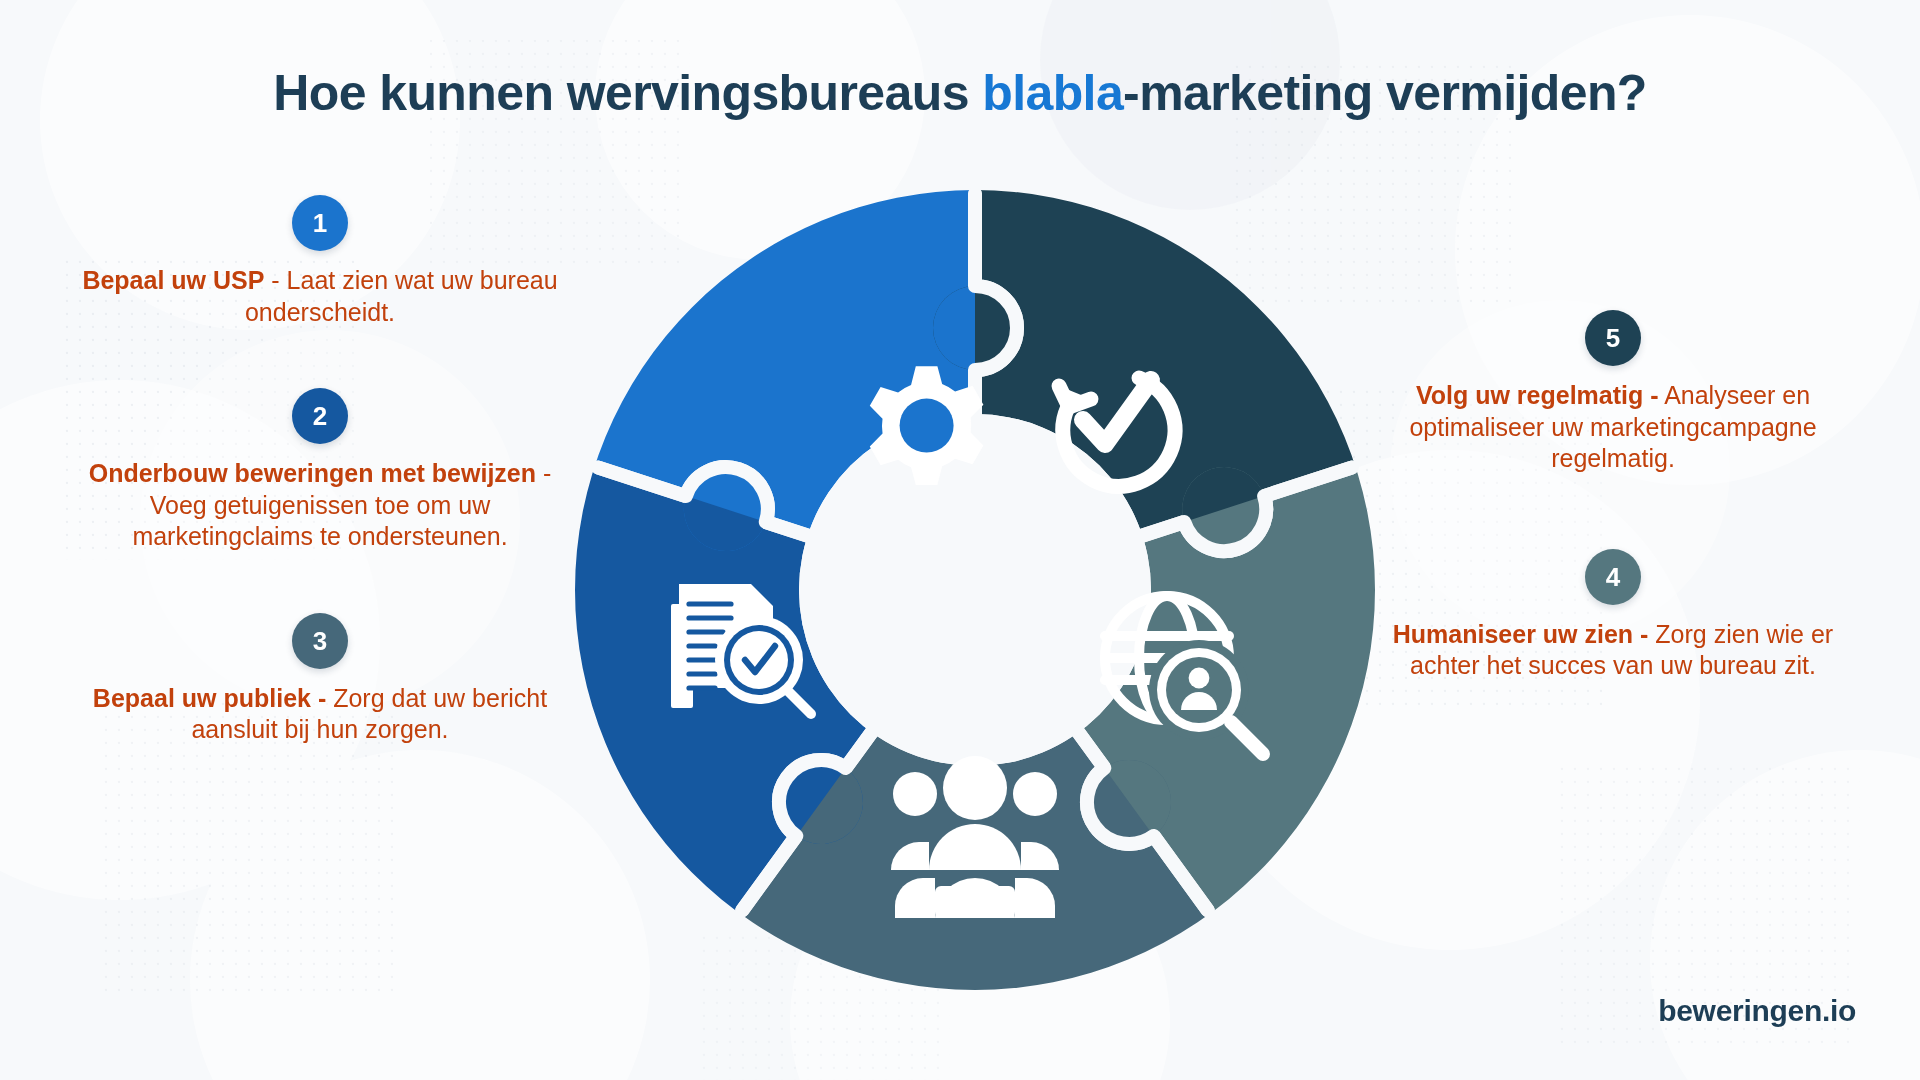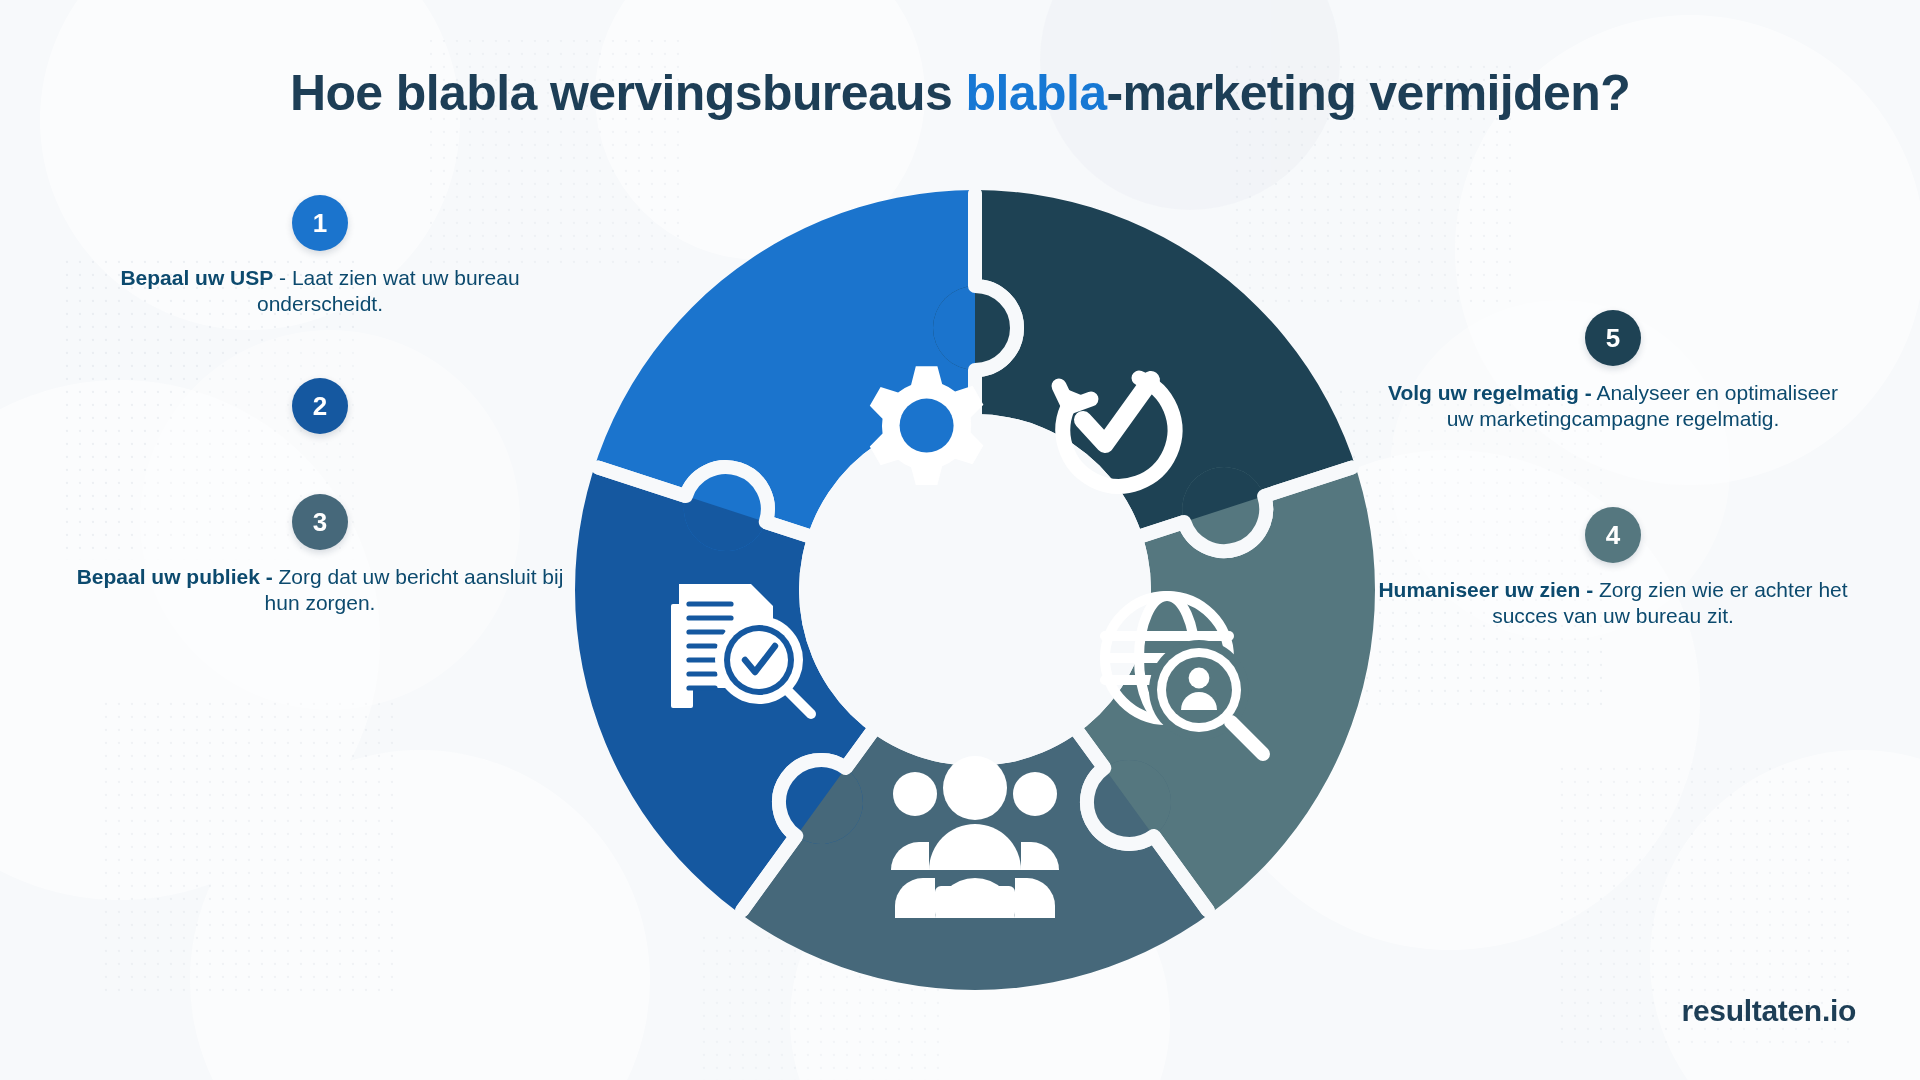--- a/index.html
+++ b/index.html
@@ -60,23 +60,23 @@
     border-radius: 50%;
     margin: 0 auto 14px auto;
     color: #ffffff;
     font-size: 26px;
     font-weight: bold;
     line-height: 56px;
     text-align: center;
     box-shadow: 0 3px 7px rgba(20,40,60,0.16);
   }
   .step-text {
-    font-size: 21px;
+    font-size: 25px;
     line-height: 1.26;
-    color: #0c4a6e;
+    color: #c2410c;
     padding: 0 4px;
   }
   .step-text .lead {
     font-weight: bold;
   }
 
   
   #col-left  .step-block + .step-block { margin-top: 60px; }
   #col-right .step-block + .step-block { margin-top: 74px; }
 
@@ -134,34 +134,37 @@
     <rect x="1550" y="760" width="310" height="290" fill="url(#dots)" opacity="0.35"></rect>
     <rect x="700" y="930" width="250" height="150" fill="url(#dots)" opacity="0.3"></rect>
   </g>
   <g opacity="0.4">
     <circle cx="330" cy="520" r="190" fill="#ffffff"></circle>
     <circle cx="1560" cy="470" r="170" fill="#ffffff"></circle>
   </g>
 </svg>
 
 <h1 id="title">
-  <span>Hoe blabla wervingsbureaus </span><span class="accent">blabla</span><span>-marketing vermijden?</span>
+  <span>Hoe kunnen wervingsbureaus </span><span class="accent">blabla</span><span>-marketing vermijden?</span>
 </h1>
 
 <div id="col-left" class="side-col">
 
   <div class="step-block">
     <div class="step-badge" style="background:#1b74cd">1</div>
     <div class="step-text">
       <span class="lead">Bepaal uw USP</span><span> - Laat zien wat uw bureau onderscheidt.</span>
     </div>
   </div>
 
   <div class="step-block">
     <div class="step-badge" style="background:#1558a0">2</div>
+    <div class="step-text">
+      <span class="lead">Onderbouw beweringen met bewijzen</span><span> - Voeg getuigenissen toe om uw marketingclaims te ondersteunen.</span>
+    </div>
   </div>
 
   <div class="step-block">
     <div class="step-badge" style="background:#46687a">3</div>
     <div class="step-text">
       <span class="lead">Bepaal uw publiek -</span><span> Zorg dat uw bericht aansluit bij hun zorgen.</span>
     </div>
   </div>
 
 </div>
@@ -347,13 +350,13 @@
     <circle cx="50" cy="50" r="21" fill="#ffffff"></circle>
     <circle cx="50" cy="50" r="16.5" fill="#55777f"></circle>
     <g fill="#ffffff">
       <circle cx="50" cy="44" r="5.2"></circle>
       <path d="M41,60 a9,9 0 0 1 18,0 Z"></path>
     </g>
     <line x1="66" y1="66" x2="82" y2="82" stroke="#ffffff" stroke-width="7" stroke-linecap="round"></line>
   </g>
 </svg>
 
-<div id="footer-logo">resultaten.io</div>
+<div id="footer-logo">beweringen.io</div>
 
 </body></html>

